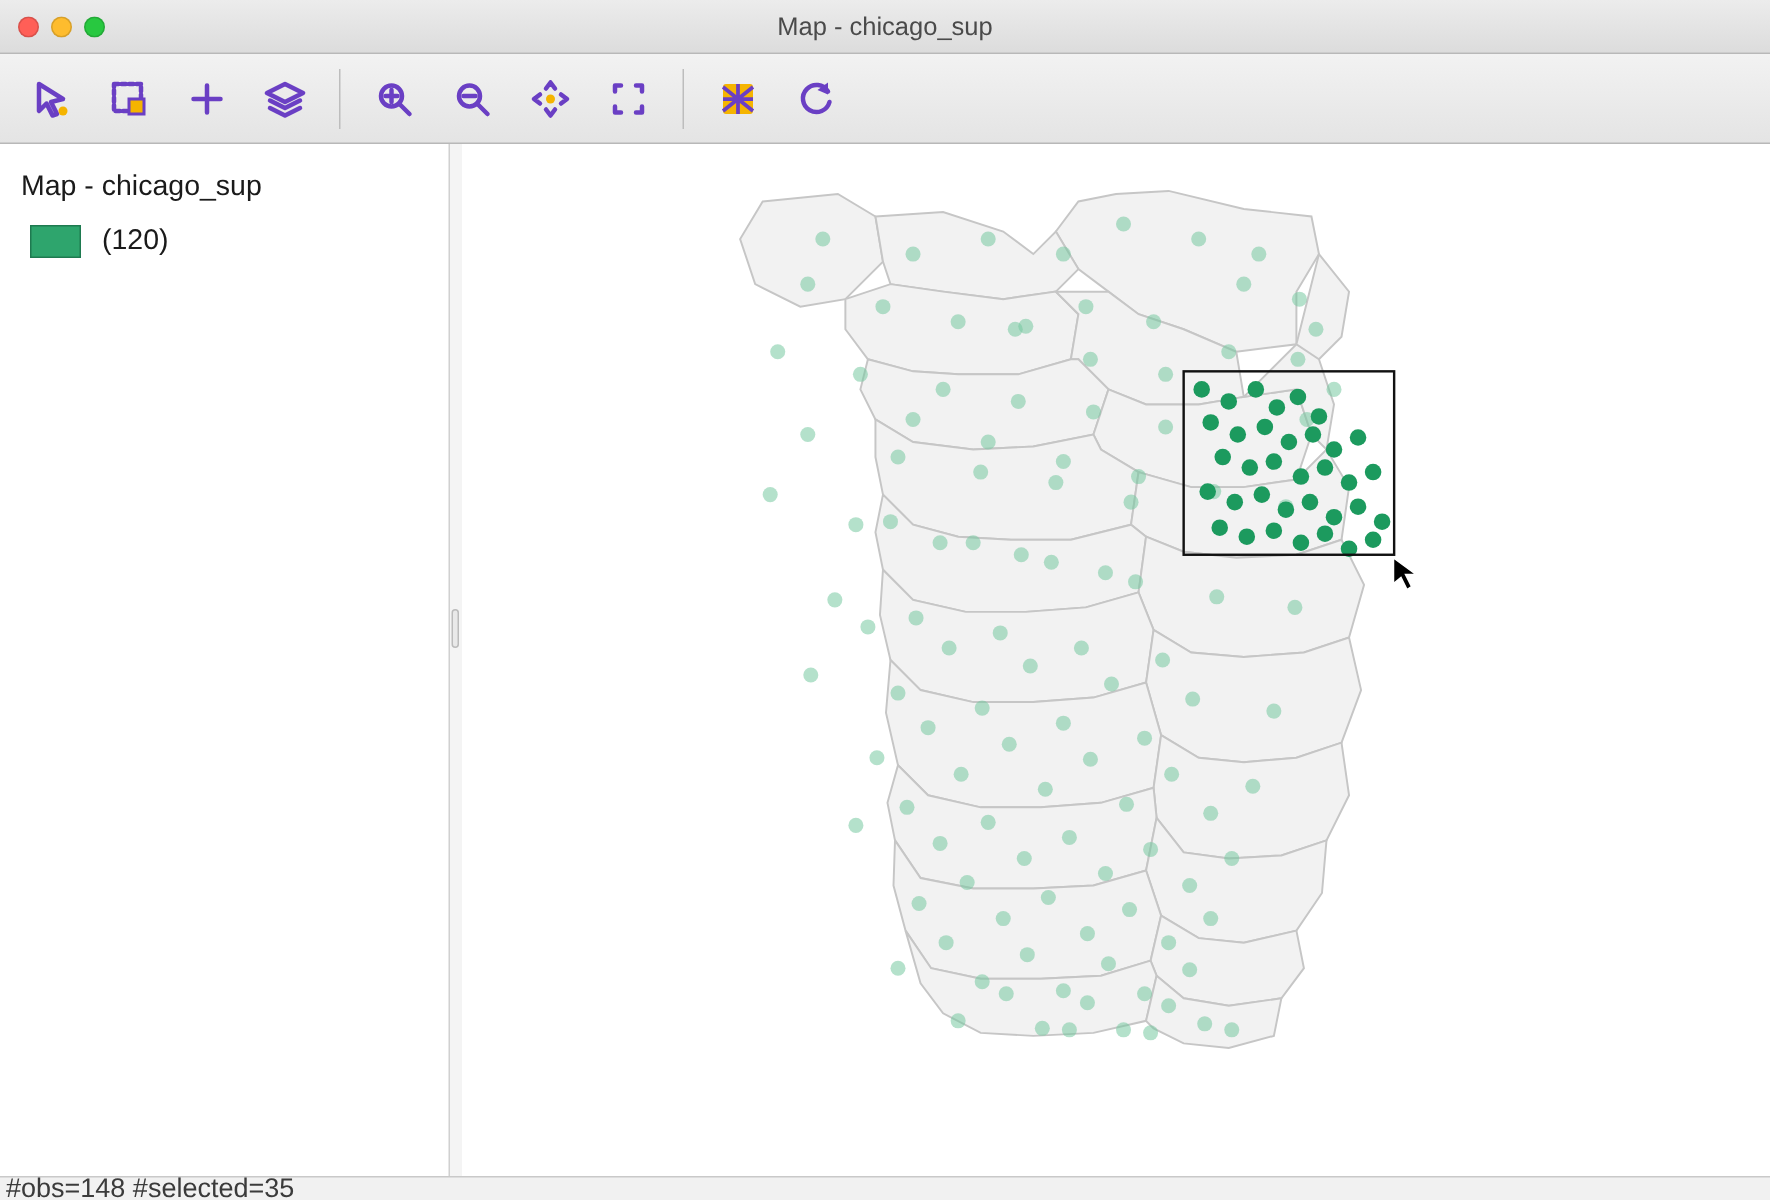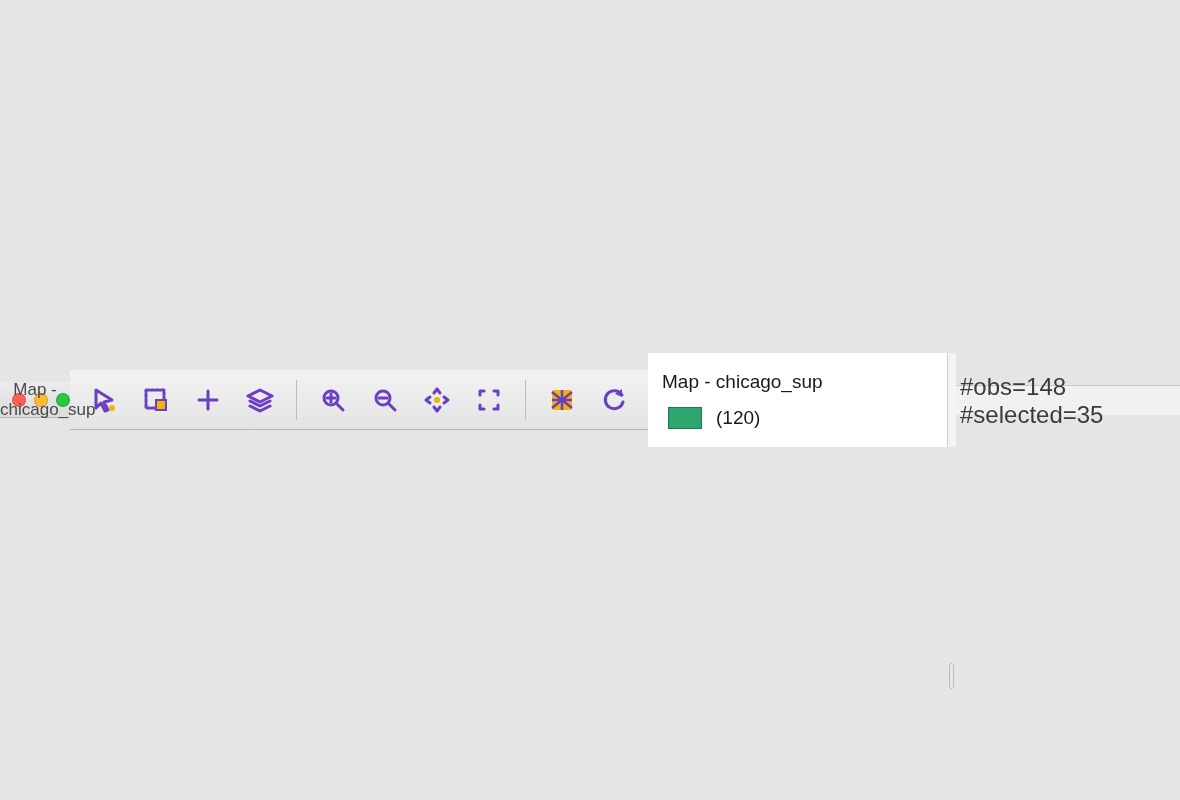--- a/index.html
+++ b/index.html
@@ -1,35 +1,35 @@
 <!DOCTYPE html>
 <html><head>
 <meta charset="utf-8">
 <style>
   * { box-sizing: border-box; margin: 0; padding: 0; }
   html, body { width: 1180px; height: 800px; font-family: -apple-system, "Helvetica Neue", Arial, sans-serif; overflow: hidden; }
-  .window { width: 1180px; height: 800px; display: flex; background: #e5e5e5; align-items: center; }
+  .window { width: 1180px; height: 800px; display: flex; flex-direction: column; background: #e5e5e5; }
   .titlebar { height: 36px; background: linear-gradient(#ececec,#dcdcdc); border-bottom: 1px solid #b8b8b8; display: flex; align-items: center; position: relative; }
   .traffic { display: flex; gap: 8px; margin-left: 12px; }
   .traffic .dot { width: 14px; height: 14px; border-radius: 50%; border: 1px solid rgba(0,0,0,.15); }
   .dot.red { background:#ff5f57; } .dot.yellow { background:#febc2e; } .dot.green { background:#28c840; }
   .title { position:absolute; left:0; right:0; text-align:center; font-size:17px; color:#4a4a4a; pointer-events:none; }
   .toolbar { height: 60px; background: linear-gradient(#f2f2f2,#e4e4e4); border-bottom: 1px solid #b8b8b8; display:flex; align-items:center; padding: 0 12px; gap: 8px; }
   .tbtn { width: 44px; height: 44px; display:flex; align-items:center; justify-content:center; border-radius:4px; }
   .tsep { width:1px; height:40px; background:#bdbdbd; margin: 0 6px; }
   .purple { stroke:#6a3fc4; fill:none; stroke-width:3; stroke-linecap:round; stroke-linejoin:round; }
   .body { flex:1; display:flex; min-height:0; }
   .sidebar { width: 300px; border-right:1px solid #d0d0d0; background:#fff; position:relative; padding:18px 14px; font-size:19px; color:#1a1a1a; }
   .legend-title { margin-bottom:14px; }
   .legend-row { display:flex; align-items:center; gap:14px; padding-left:6px; }
   .swatch { width:34px; height:22px; background:#2ea56d; border:1px solid #1e7a50; }
   .splitter { width:8px; background:#f4f4f4; cursor:col-resize; position:relative; }
   .splitter .grip { position:absolute; left:1px; top:310px; width:5px; height:26px; border:1px solid #bbb; border-radius:3px; background:#e9e9e9; }
   .mapview { flex:1; position:relative; background:#fff; }
-  .statusbar { height:30px; border-top:1px solid #c9c9c9; background:#f1f1f1; font-size:24px; color:#3b3b3b; padding-left:4px; display:flex; align-items:center; }
+  .statusbar { height:16px; border-top:1px solid #c9c9c9; background:#f1f1f1; font-size:18px; color:#3b3b3b; padding-left:4px; display:flex; align-items:center; }
   svg.map { position:absolute; inset:0; width:100%; height:100%; }
   .poly { fill:#f2f2f2; stroke:#c6c6c6; stroke-width:1.3; }
   .pt { fill:#77c8a0; opacity:.55; }
   .pt.sel { fill:#1c9a5e; opacity:1; }
   .selrect { fill:none; stroke:#111; stroke-width:1.6; }
   .cursor { position:absolute; width:18px; height:24px; }
 </style>
 </head>
 <body>
 

